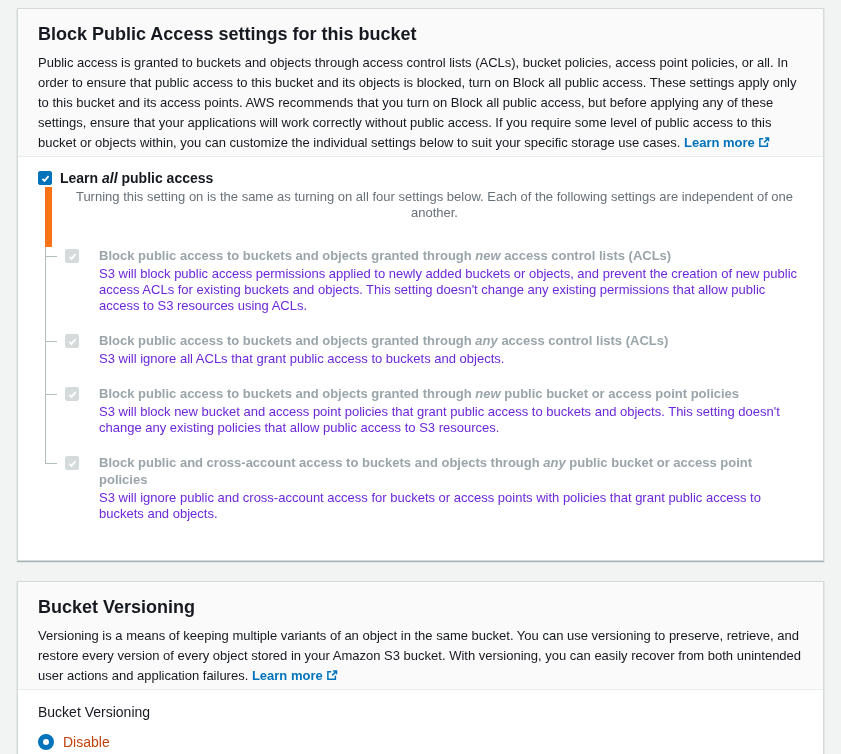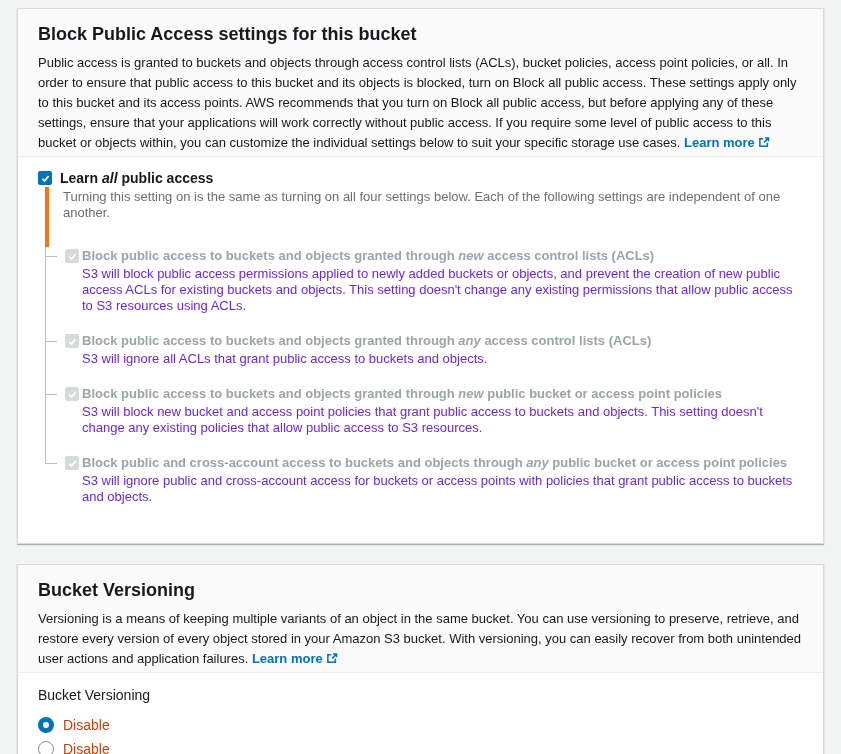--- a/index.html
+++ b/index.html
@@ -56,37 +56,38 @@
   .checkbox.checked-enabled { background: #0073bb; border: 1px solid #0073bb; }
   .checkbox.checked-disabled { background: #d5dbdb; border: 1px solid #d5dbdb; }
   .checkbox svg { display: block; }
 
   .setting-row { display: flex; gap: 8px; }
   .setting-label { font-size: 14px; font-weight: 700; line-height: 18px; }
   .setting-label i { font-weight: 700; }
 
   .tree { margin-left: 7px; }
   .tree-desc {
-    border-left: 4px solid #f97316;
+    border-left: 7px solid #f97316;
     padding: 2px 0 26px 14px;
     font-size: 13px;
     line-height: 16px;
     color: #687078;
+    text-align: center;
   }
   .sub-item { position: relative; padding: 0 0 18px 20px; }
   .sub-item::before {
     content: ""; position: absolute; left: 0; top: 0; bottom: 0;
     width: 1px; background: #b3bec1;
   }
   .sub-item:last-child::before { bottom: auto; height: 9px; }
   .sub-item::after {
     content: ""; position: absolute; left: 0; top: 9px;
     width: 12px; height: 1px; background: #b3bec1;
   }
-  .sub-row { display: flex; gap: 3px; }
+  .sub-row { display: flex; gap: 20px; }
   .sub-title { font-size: 13px; font-weight: 700; line-height: 17px; color: #9aa5aa; }
   .sub-desc { font-size: 13px; line-height: 16px; color: #6d28d9; margin-top: 2px; }
 
   
   .field-label { font-size: 14px; color: #16191f; margin-bottom: 10px; }
   .radio-row { display: flex; align-items: center; gap: 9px; padding: 4px 0; cursor: default; }
   .radio {
     width: 16px; height: 16px; border-radius: 50%; background: #fff; flex: none;
   }
   .radio.selected { border: 5px solid #0073bb; }

